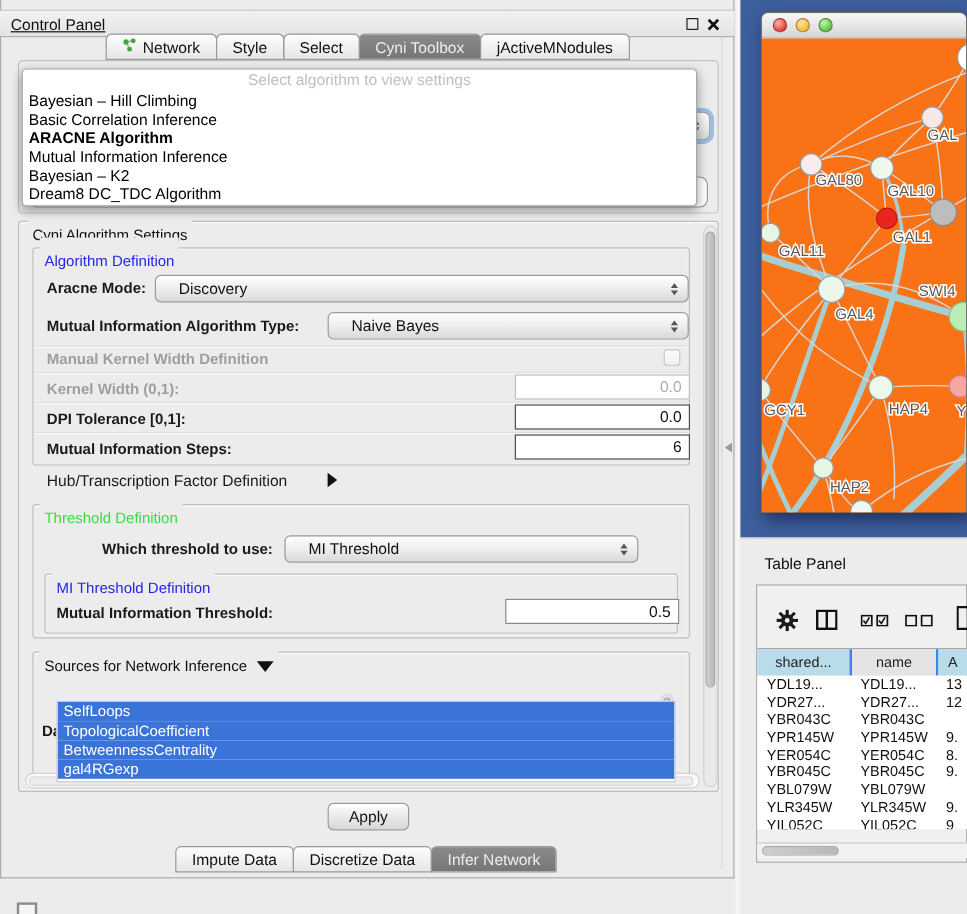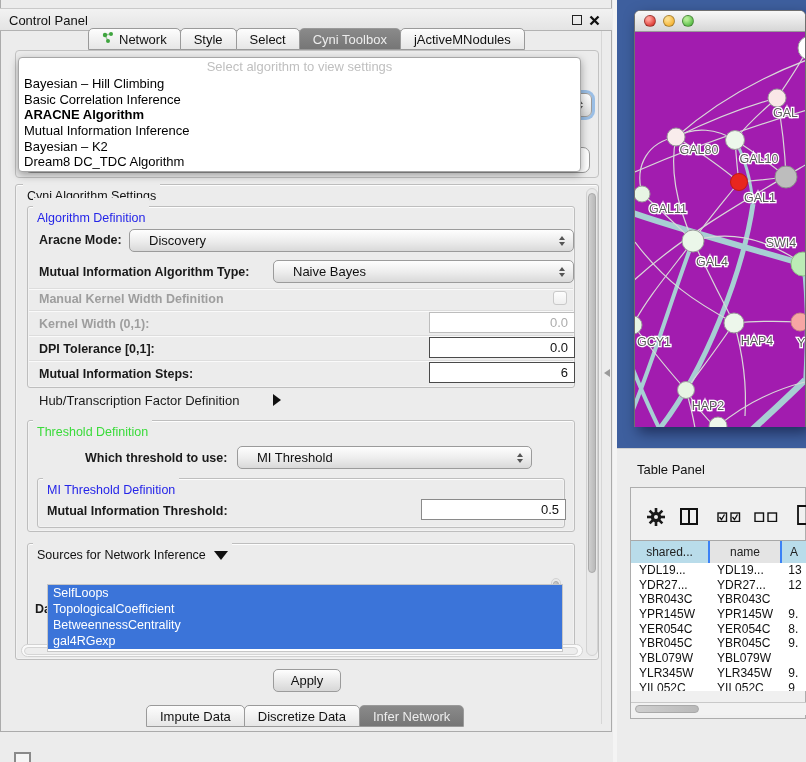--- a/index.html
+++ b/index.html
@@ -2,21 +2,21 @@
 <html><head>
 <meta charset="utf-8">
 <style>
 *{margin:0;padding:0;box-sizing:border-box;font-family:"Liberation Sans","DejaVu Sans",sans-serif;}
 html,body{width:806px;height:762px;overflow:hidden;}
 #root{position:relative;width:806px;height:762px;background:#ECECEC;overflow:hidden;}
 .abs{position:absolute;}
 
 #cp{position:absolute;left:0;top:8;width:612px;height:732px;background:#ECECEC;border:1px solid #ABABAB;border-top:none;}
 #cp-titlebar{position:absolute;left:0;top:8px;width:612px;height:23px;background:linear-gradient(#F2F2F2,#E4E4E4);border-top:1px solid #C9C9C9;border-bottom:1px solid #B2B2B2;z-index:3;}
-#cp-title{position:absolute;left:9px;top:4px;font-size:13px;color:#111;}
+#cp-title{position:absolute;left:9px;top:4px;font-size:13px;color:#111;text-decoration:underline;}
 .tabbar{position:absolute;display:flex;z-index:4;}
 .tab{height:22px;line-height:21px;padding:0 13px;font-size:13px;color:#111;background:linear-gradient(#FDFDFD,#E6E6E6);border:1px solid #9A9A9A;border-radius:5px 5px 0 0;margin-left:-1px;display:flex;align-items:center;gap:5px;white-space:nowrap;}
 .tab.sel{background:linear-gradient(#8A8A8A,#767676);color:#EDEDED;}
 
 .grp{position:absolute;border:1px solid #BEBEBE;border-radius:3px;box-shadow:inset 0 1px 0 rgba(255,255,255,.8), inset 0 0 0 1px rgba(255,255,255,.35);}
 .legend{position:absolute;top:-8px;left:8px;background:#ECECEC;padding:12px 4px;font-size:12.5px;height:16px;line-height:16px;white-space:nowrap;}
 .lbl{position:absolute;font-size:12.5px;font-weight:bold;color:#1A1A1A;white-space:nowrap;height:16px;line-height:16px;}
 .lbl.rg{font-weight:normal;}
 .lbl.dis{color:#9E9E9E;}
 .combo{position:absolute;border:1px solid #9B9B9B;border-radius:5px;background:linear-gradient(#FEFEFE,#ECECEC 55%,#D9D9D9);font-size:13px;color:#111;display:flex;align-items:center;padding-left:19px;}
@@ -36,21 +36,21 @@
 
 .sb-track{position:absolute;background:#E9E9E9;border:1px solid #D2D2D2;border-radius:7px;}
 .sb-thumb{position:absolute;background:linear-gradient(90deg,#CFCFCF,#B9B9B9);border:1px solid #A9A9A9;border-radius:6px;}
 
 .btn{position:absolute;border:1px solid #9B9B9B;border-radius:5px;background:linear-gradient(#FEFEFE,#E8E8E8 55%,#D7D7D7);font-size:13px;color:#111;display:flex;align-items:center;justify-content:center;}
 
 #desktop{position:absolute;left:617px;top:0;width:189px;height:448px;}
 #netwin{position:absolute;left:17px;top:10px;width:172px;height:417px;border:1px solid #6F6F6F;border-radius:6px 6px 0 0;box-shadow:4px 6px 14px rgba(0,0,30,.5);background:#fff;}
 #netwin-titlebar{position:absolute;left:0;top:0;width:100%;height:21px;background:linear-gradient(#F8F8F8,#D6D6D6);border-bottom:1px solid #9A9A9A;border-radius:5px 5px 0 0;}
 .light{position:absolute;top:4px;width:12px;height:12px;border-radius:50%;border:1px solid rgba(0,0,0,.3);}
-#net-content{position:absolute;left:0;top:21px;width:170px;height:395px;background:#a21caf;overflow:hidden;}
+#net-content{position:absolute;left:0;top:21px;width:170px;height:395px;background:#f97316;overflow:hidden;}
 
 #tp{position:absolute;left:617px;top:448px;width:189px;height:314px;background:#ECECEC;border-top:1px solid #CFCFCF;}
 #tp-title{position:absolute;left:20px;top:13px;font-size:13px;color:#111;}
 #tp-frame{position:absolute;left:13px;top:38px;width:176px;height:232px;border:1px solid #ADADAD;background:#F0F0F0;}
 .th{height:22px;line-height:22px;text-align:center;font-size:12px;color:#222;border-right:2px solid #3b82f6;background:#E4E4E4;display:inline-block;overflow:hidden;white-space:nowrap;}
 .th.selcol{background:#B9DCEA;}
 .tr{display:flex;height:14.7px;}
 .td{font-size:12px;line-height:14.6px;color:#111;padding-left:8px;overflow:hidden;white-space:nowrap;}
 .groove{position:absolute;border-top:1px solid #DDDDDD;border-bottom:1px solid #FAFAFA;height:2px;}
 </style>

